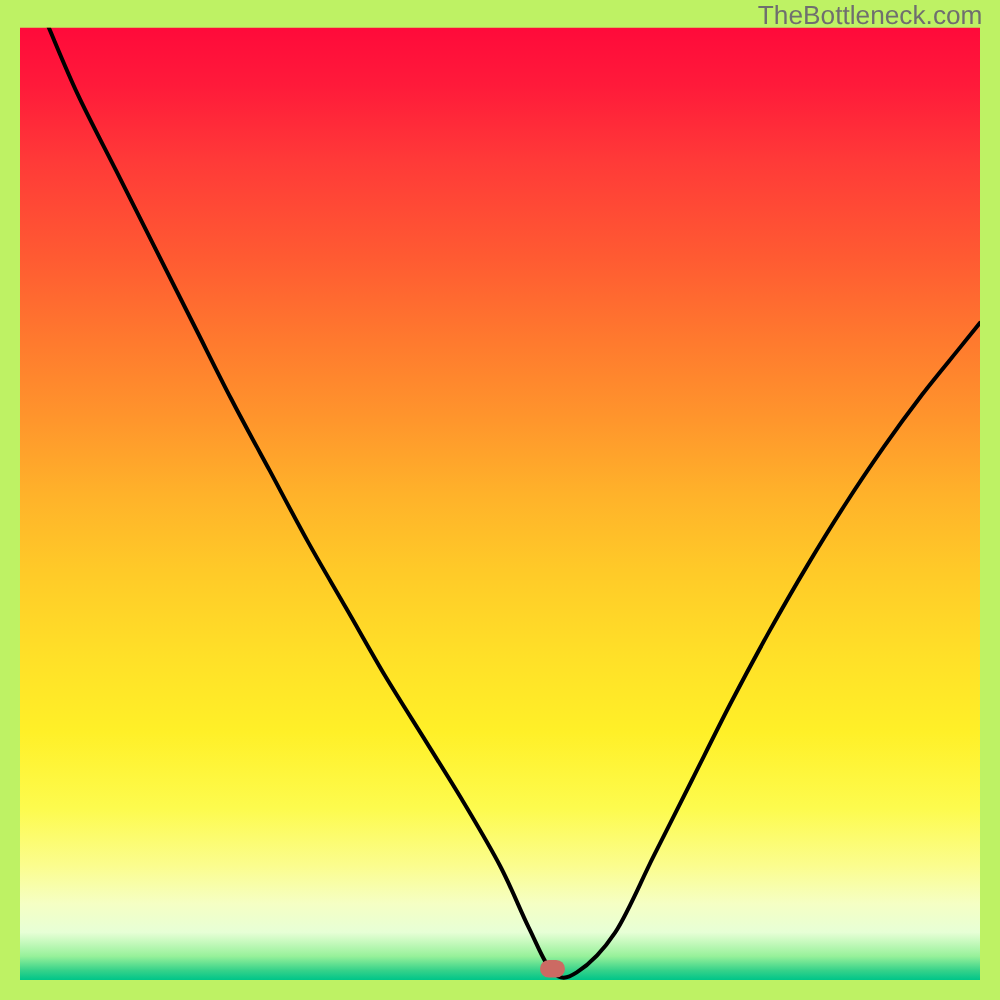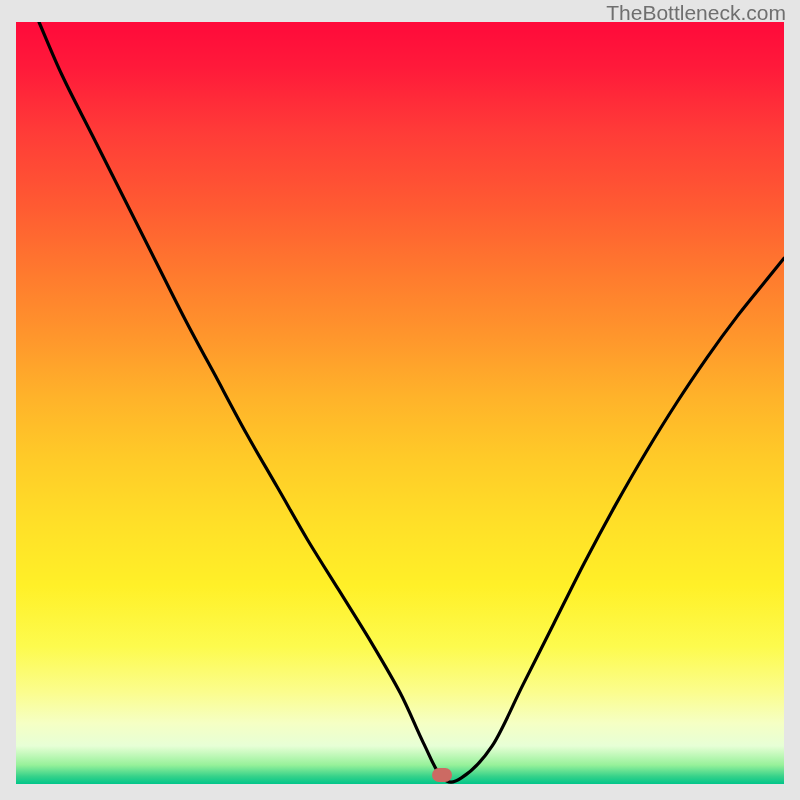--- a/index.html
+++ b/index.html
@@ -7,21 +7,21 @@
     padding: 0;
     width: 800px;
     height: 800px;
     position: relative;
     background: #000;
     font-family: Arial, Helvetica, sans-serif;
   }
   .frame {
     position: absolute;
     inset: 0;
-    background: #e5e5e5;
+    background: #bef264;
   }
   .plot-area {
     position: absolute;
     left: 16px;
     top: 22px;
     right: 16px;
     bottom: 16px;
     overflow: hidden;
   }
   .gradient-bg {

